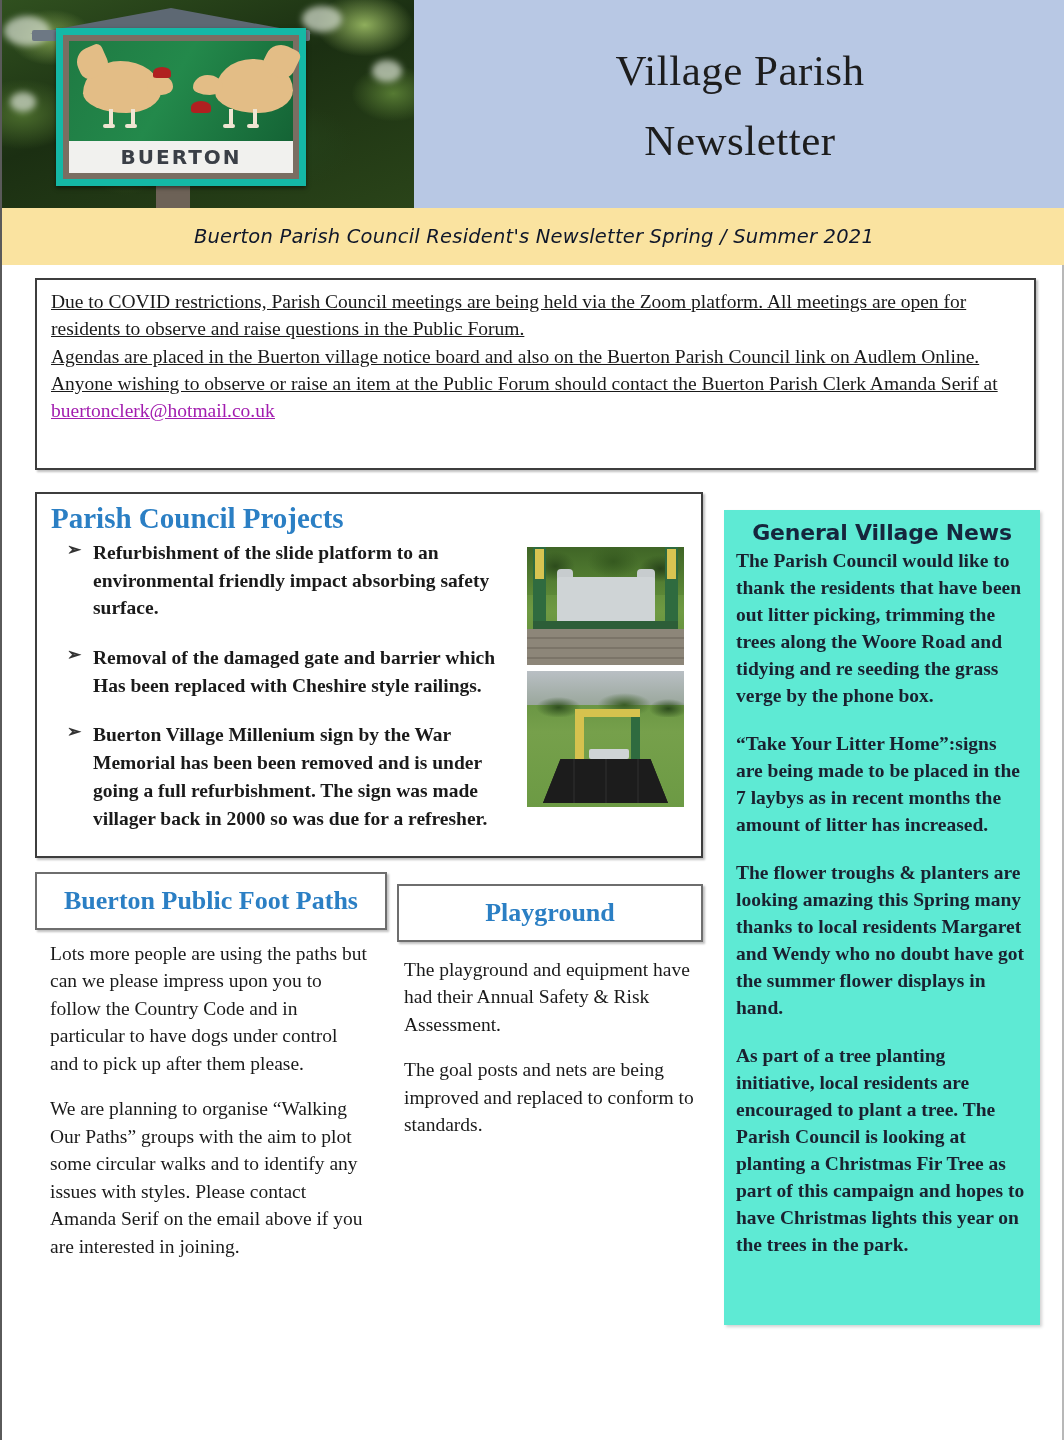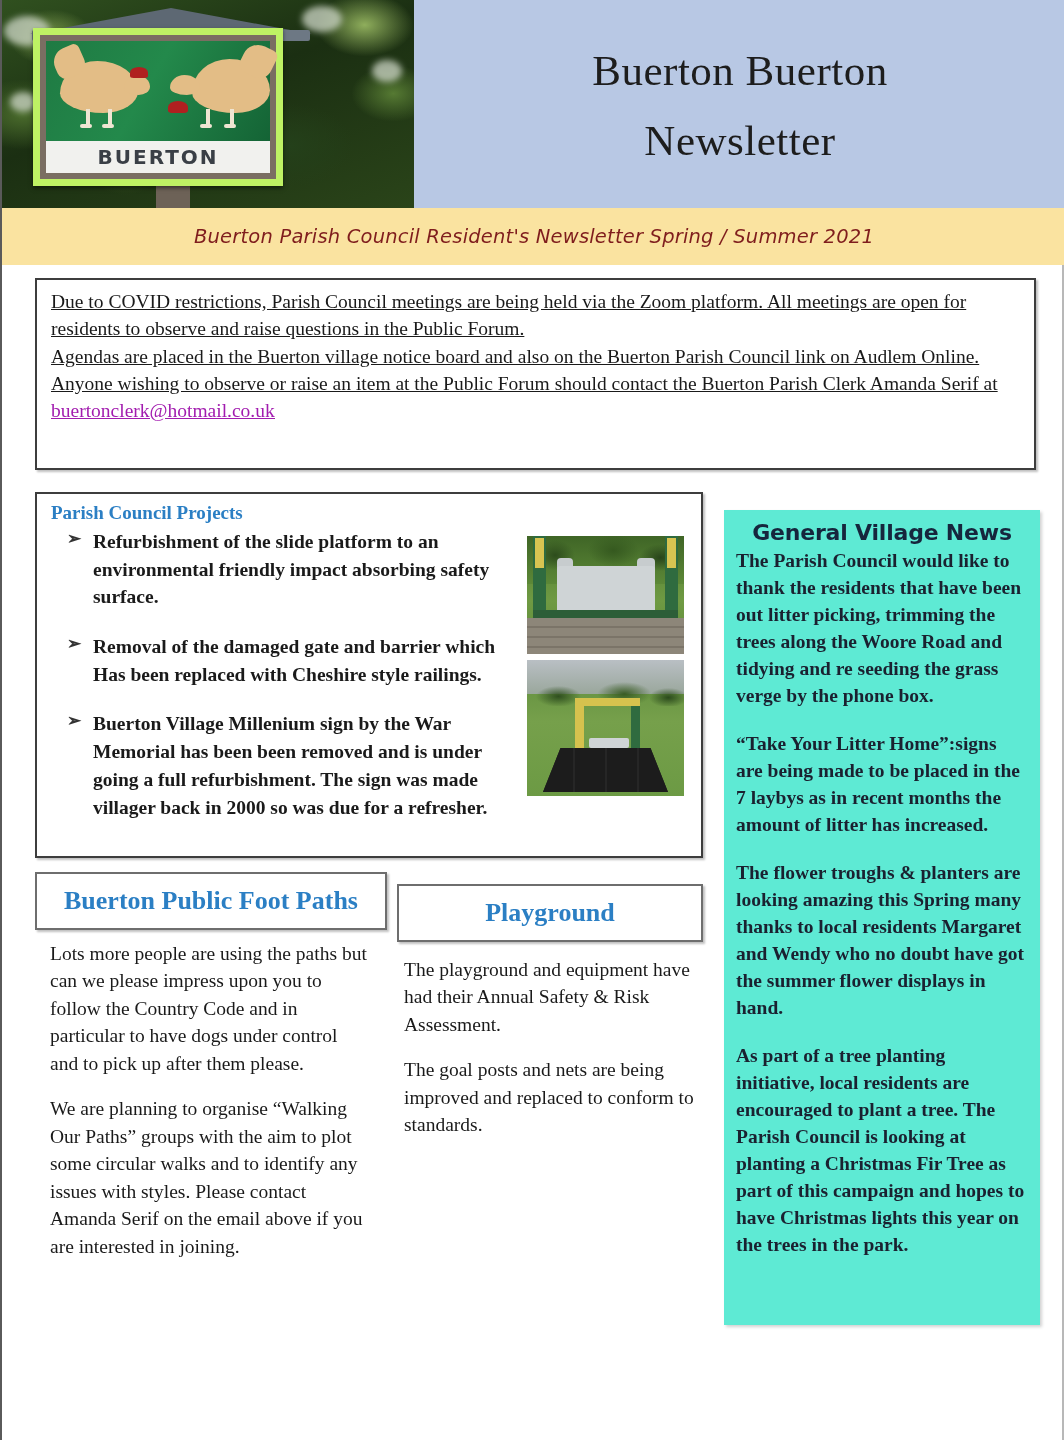--- a/index.html
+++ b/index.html
@@ -62,24 +62,24 @@
     filter: blur(3px);
   }
   .sign-post {
     position: absolute;
     left: 154px; top: 178px;
     width: 34px; height: 32px;
     background: #6d6257;
   }
   .sign-frame {
     position: absolute;
-    left: 31px; top: 28px;
+    left: 54px; top: 28px;
     width: 250px; height: 158px;
     background: #7a6e62;
-    border: 7px solid #bef264;
+    border: 7px solid #14b8a6;
     box-sizing: border-box;
     box-shadow: 0 2px 4px rgba(0,0,0,.5);
     text-align: center;
   }
   .sign-roof {
     position: absolute;
     left: 28px; top: 8px;
     width: 0; height: 0;
     border-left: 141px solid transparent;
     border-right: 141px solid transparent;
@@ -167,21 +167,21 @@
     width: 1064px; height: 57px;
     background: #fae3a0;
     display: flex;
     align-items: center;
     justify-content: center;
   }
   .yellow-strip span {
     font-family: "DejaVu Sans", sans-serif;
     font-style: italic;
     font-size: 19.5px;
-    color: #7f1d1d;
+    color: #0f172a;
     letter-spacing: .2px;
   }
 
   
   .box {
     position: absolute;
     background: #ffffff;
     border: 2px solid #3d3d3d;
     box-sizing: border-box;
     box-shadow: 2px 2px 2px rgba(0,0,0,.25);
@@ -214,21 +214,21 @@
     color: #a21caf;
     text-decoration: underline;
   }
 
   
   #projects-box {
     left: 33px; top: 492px;
     width: 668px; height: 366px;
     padding: 8px 10px 6px 14px;
   }
-  #projects-box .h-blue { font-size: 19px; margin: 0 0 4px 0; }
+  #projects-box .h-blue { font-size: 29px; margin: 0 0 4px 0; }
   .proj-inner { display: flex; }
   .proj-list {
     width: 468px;
     margin: 0; padding: 0;
     list-style: none;
   }
   .proj-list li {
     position: relative;
     padding-left: 42px;
     margin-bottom: 22px;
@@ -384,21 +384,21 @@
           <div class="foot" style="left:154px; top:83px;"></div>
           <div class="foot" style="left:178px; top:83px;"></div>
         </div>
         <div class="sign-name">
           <span>BUERTON</span>
         </div>
       </div>
     </div>
 
     <div class="title-panel">
-      <div class="title-line">Buerton Buerton</div>
+      <div class="title-line">Village Parish</div>
       <div class="title-line">Newsletter</div>
     </div>
   </div>
 
   <div class="yellow-strip">
     <span>Buerton Parish Council Resident's Newsletter Spring / Summer 2021</span>
   </div>
 
   <div class="box" id="news-box">
     <div class="news-body">

